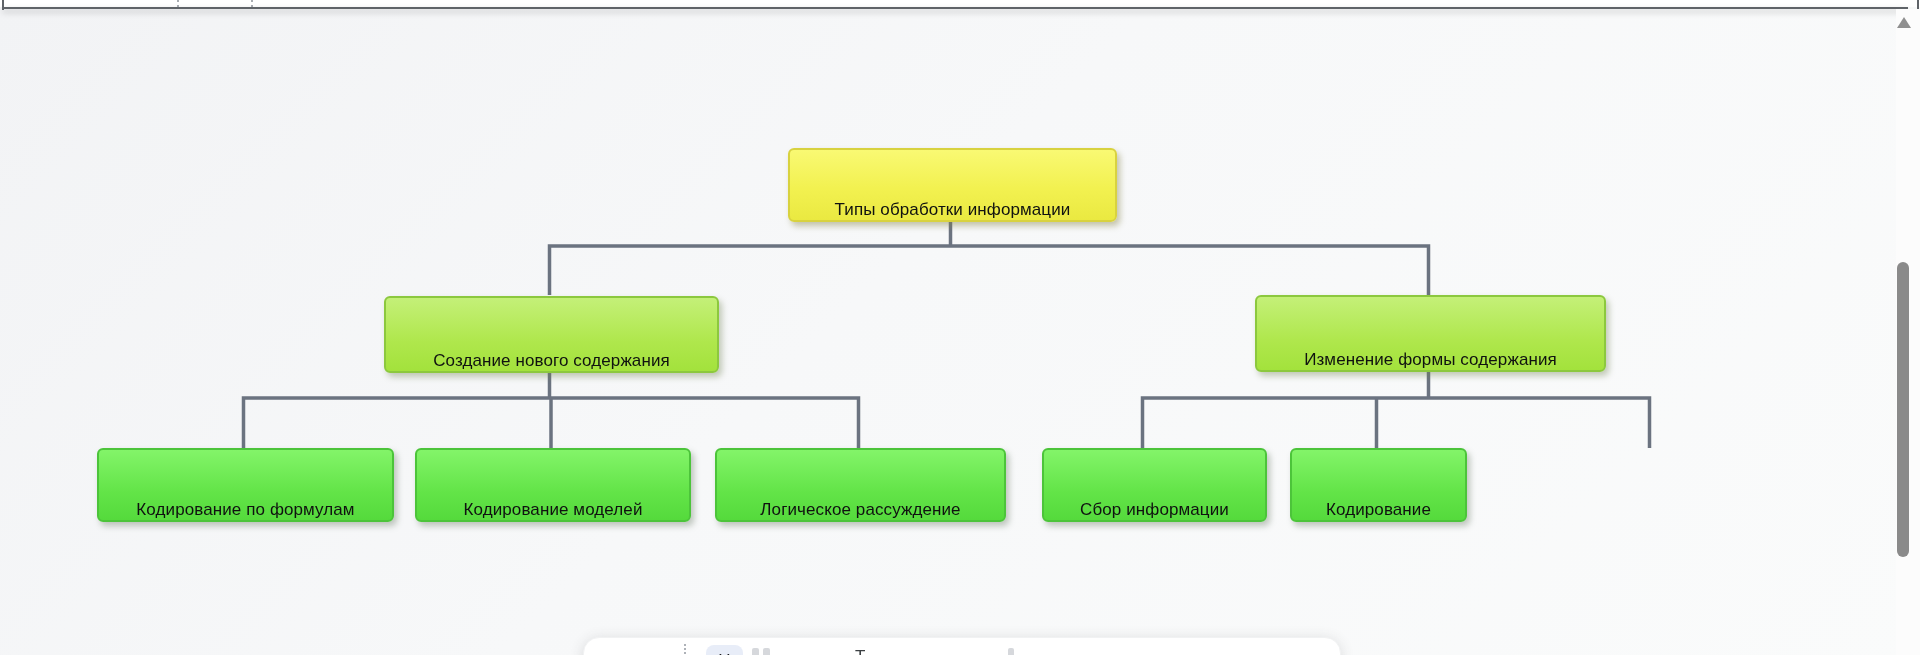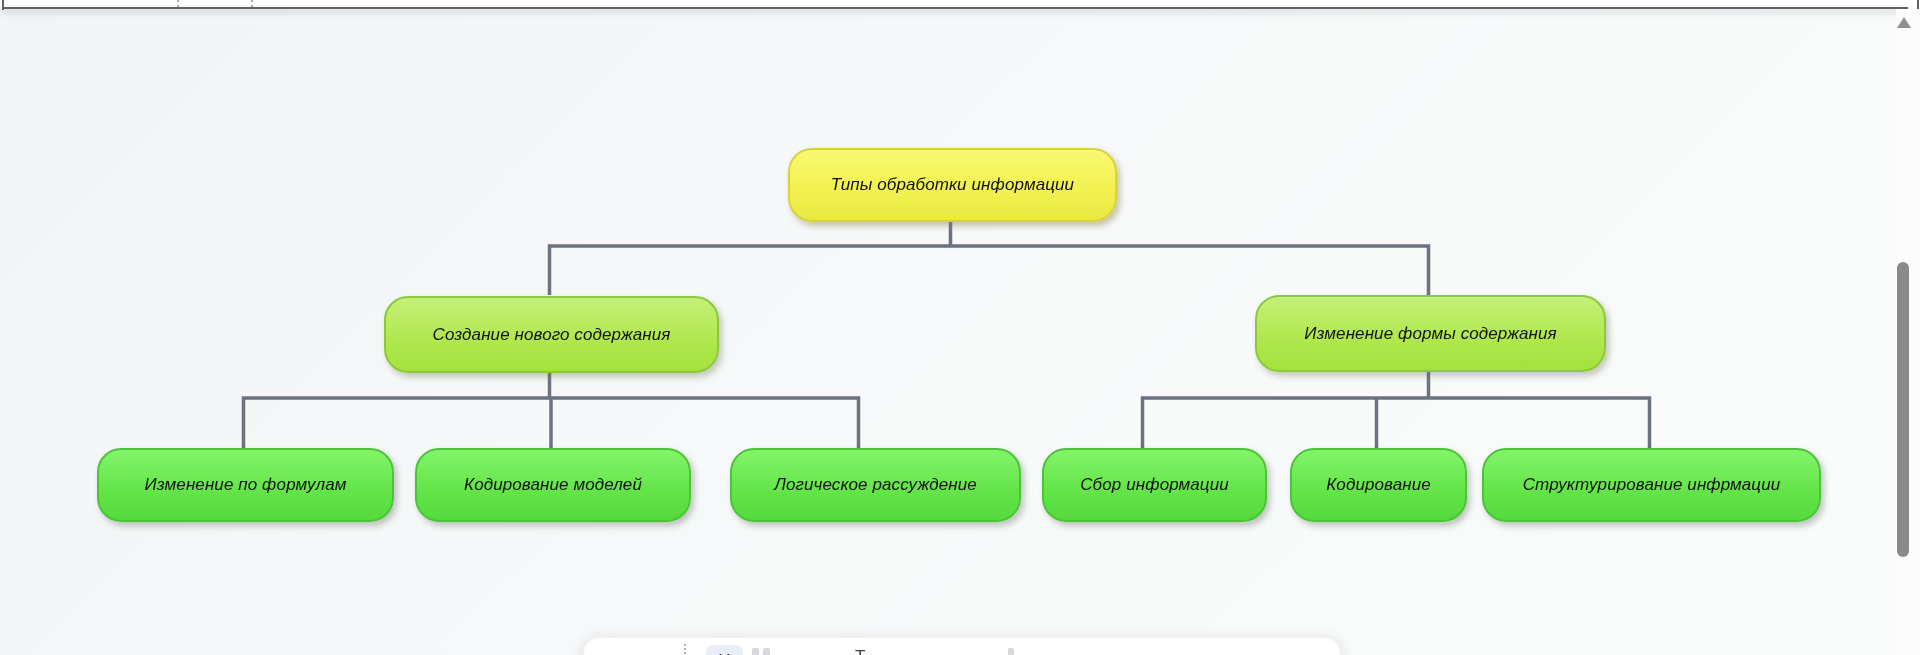--- a/index.html
+++ b/index.html
@@ -14,24 +14,23 @@
             box-shadow:0 3px 6px rgba(0,0,0,.28);}
   .top-tick{position:absolute;top:0;height:7px;width:0;border-left:2px dotted #a9adb3;}
   .edge-left{position:absolute;left:2px;top:0;width:2px;height:10px;background:#5f6368;}
   .edge-right{position:absolute;left:1917px;top:0;width:2px;height:28px;background:#5f6368;}
 
   
   .connectors{position:absolute;left:0;top:0;pointer-events:none;}
 
   
   .node{
-    position:absolute;display:flex;align-items:center;justify-content:center;
-    border-radius:24px;font-size:17px;color:#101210;white-space:nowrap;
+    position:absolute;display:flex;align-items:flex-end;justify-content:center;
+    border-radius:6px;font-size:17px;color:#101210;white-space:nowrap;
     letter-spacing:.1px;
-    font-style:italic;
   }
   .node.root{
     background:linear-gradient(180deg,#f9f973 0%,var(--root-fill,#f2f150) 55%,#eae941 100%);
     border:2px solid var(--root-border,#d8d23f);
     box-shadow:3px 4px 6px rgba(130,128,70,.45);
   }
   .node.branch{
     background:linear-gradient(180deg,#c4f078 0%,var(--branch-fill,#afe74c) 60%,#a3e23c 100%);
     border:2px solid var(--branch-border,#8cc83e);
     box-shadow:3px 4px 6px rgba(110,128,80,.4);
@@ -102,42 +101,39 @@
 
   <div class="node branch" style="left:384px;top:296px;width:331px;height:73px;">
     <span>Создание нового содержания</span>
   </div>
 
   <div class="node branch" style="left:1255px;top:295px;width:347px;height:73px;">
     <span>Изменение формы содержания</span>
   </div>
 
   <div class="node leaf" style="left:97px;top:448px;width:293px;height:70px;">
-    <span>Изменение по формулам</span>
+    <span>Кодирование по формулам</span>
   </div>
 
   <div class="node leaf" style="left:415px;top:448px;width:272px;height:70px;">
     <span>Кодирование моделей</span>
   </div>
 
-  <div class="node leaf" style="left:715px;top:448px;width:287px;height:70px;margin-left:15px;">
+  <div class="node leaf" style="left:715px;top:448px;width:287px;height:70px;">
     <span>Логическое рассуждение</span>
   </div>
 
   <div class="node leaf" style="left:1032px;top:448px;width:221px;height:70px;margin-left:10px;">
     <span>Сбор информации</span>
   </div>
 
   <div class="node leaf" style="left:1290px;top:448px;width:173px;height:70px;">
     <span>Кодирование</span>
   </div>
 
-  <div class="node leaf" style="left:1482px;top:448px;width:335px;height:70px;">
-    <span>Структурирование инфрмации</span>
-  </div>
 
   <div class="node-toolbar">
     <div class="drag-divider"></div>
     <div class="tb-btn active" style="left:122px;width:37px;">
       <span>Н</span>
     </div>
     <div class="tb-stub" style="left:168px;top:10px;width:7px;height:14px;"></div>
     <div class="tb-stub" style="left:179px;top:10px;width:7px;height:14px;"></div>
     <div class="tb-glyph" style="left:271px;">Т</div>
     <div class="tb-stub" style="left:424px;top:10px;width:6px;height:12px;"></div>

